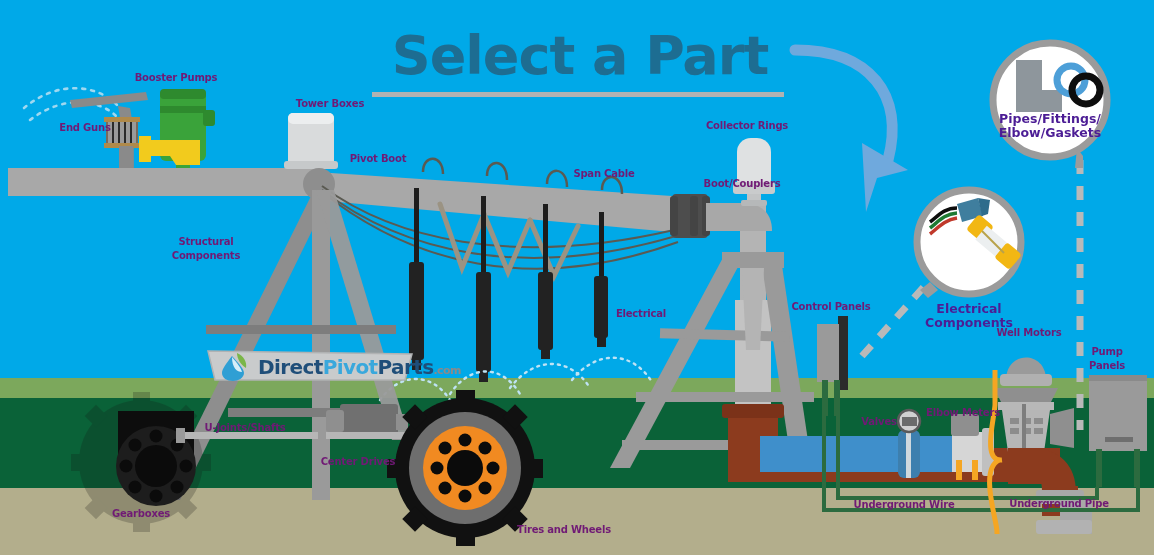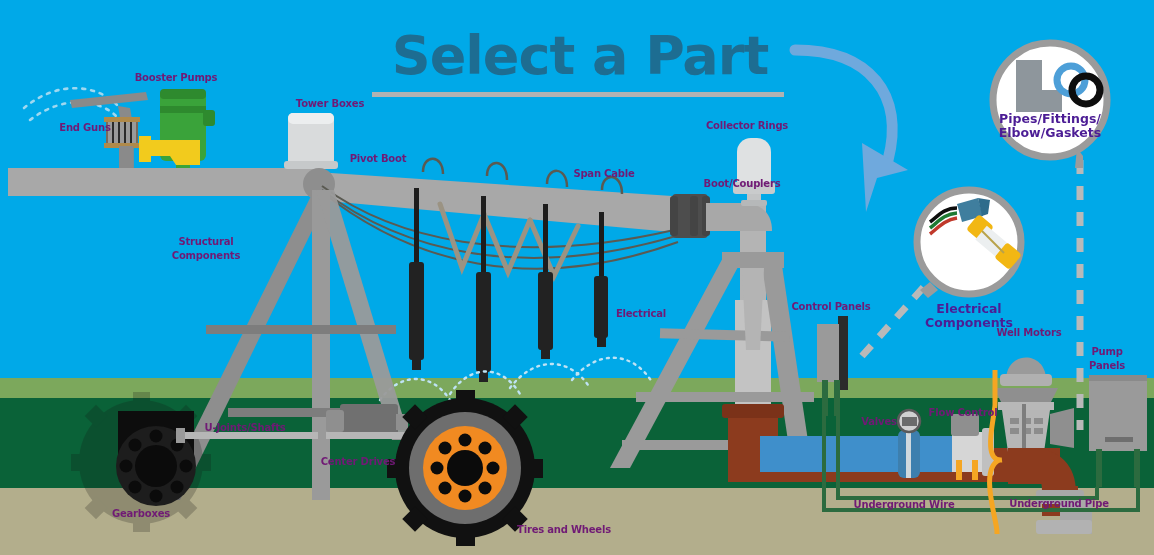--- a/index.html
+++ b/index.html
@@ -366,38 +366,49 @@
         <path d="M982 231 L 1004 253" stroke="#b8a24a" stroke-width="2"></path>
       </g>
       <path d="M930 282 L 938 290 L 928 298 L 920 290 Z" fill="#9b9b9b"></path>
     </g>
 
   </svg>
 
   <div id="title">Select a Part</div>
   <div id="title-rule"></div>
 
+  <div id="logo">
+    <svg width="208" height="34" viewBox="0 0 208 34">
+      <path d="M2 2 L206 5 L199 31 L9 31 Z" fill="#c9cbcc" stroke="#b0b2b3" stroke-width="1.5"></path>
+      <g>
+        <path d="M26 7 C 33 15, 38 20, 38 24 C 38 29, 32 32, 27 32 C 21 32, 16 29, 16 24 C 16 20, 20 15, 26 7 Z" fill="#2f9fd4"></path>
+        <path d="M26 8 C 31 14, 35 19, 36 23 C 31 23, 26 19, 26 8 Z" fill="#d8eef8"></path>
+        <path d="M31 4 C 38 7, 41 13, 40 19 C 35 16, 31 10, 31 4 Z" fill="#7ab648"></path>
+      </g>
+    </svg>
+    <div id="logo-text"><span class="lg1">Direct</span><span class="lg2">Pivot</span><span class="lg1">Parts</span><span class="lg3">.com</span></div>
+  </div>
 
   <div id="labels-layer">
       <div class="lbl c" style="left: 85px; top: 121px;">End Guns</div>
       <div class="lbl c" style="left: 176px; top: 71px;">Booster Pumps</div>
       <div class="lbl c" style="left: 310px; top: 97px; margin-left: 20px;">Tower Boxes</div>
       <div class="lbl c" style="left: 378px; top: 152px;">Pivot Boot</div>
       <div class="lbl c" style="left: 206px; top: 235px;">Structural
 Components</div>
       <div class="lbl c" style="left: 604px; top: 167px;">Span Cable</div>
       <div class="lbl c" style="left: 727px; top: 177px; padding-left: 30px;">Boot/Couplers</div>
       <div class="lbl c" style="left: 747px; top: 119px;">Collector Rings</div>
       <div class="lbl c" style="left: 641px; top: 307px;">Electrical</div>
       <div class="lbl c" style="left: 831px; top: 300px;">Control Panels</div>
       <div class="lbl c" style="left: 1029px; top: 326px;">Well Motors</div>
       <div class="lbl c" style="left: 1107px; top: 345px;">Pump
 Panels</div>
       <div class="lbl c" style="left: 879px; top: 415px;">Valves</div>
-      <div class="lbl c" style="left: 963px; top: 406px;">Flow Control</div>
+      <div class="lbl c" style="left: 963px; top: 406px;">Elbow Meters</div>
       <div class="lbl c" style="left: 245px; top: 421px;">U-Joints/Shafts</div>
       <div class="lbl c" style="left: 358px; top: 455px;">Center Drives</div>
       <div class="lbl c" style="left: 141px; top: 507px;">Gearboxes</div>
       <div class="lbl c" style="left: 564px; top: 523px;">Tires and Wheels</div>
       <div class="lbl c" style="left: 904px; top: 498px;">Underground Wire</div>
       <div class="lbl c" style="left: 1059px; top: 497px;">Underground Pipe</div>
     </div>
 
   <div id="badge-text-layer">
       <div class="badge-txt" style="left: 1050px; top: 112px;">Pipes/Fittings/

